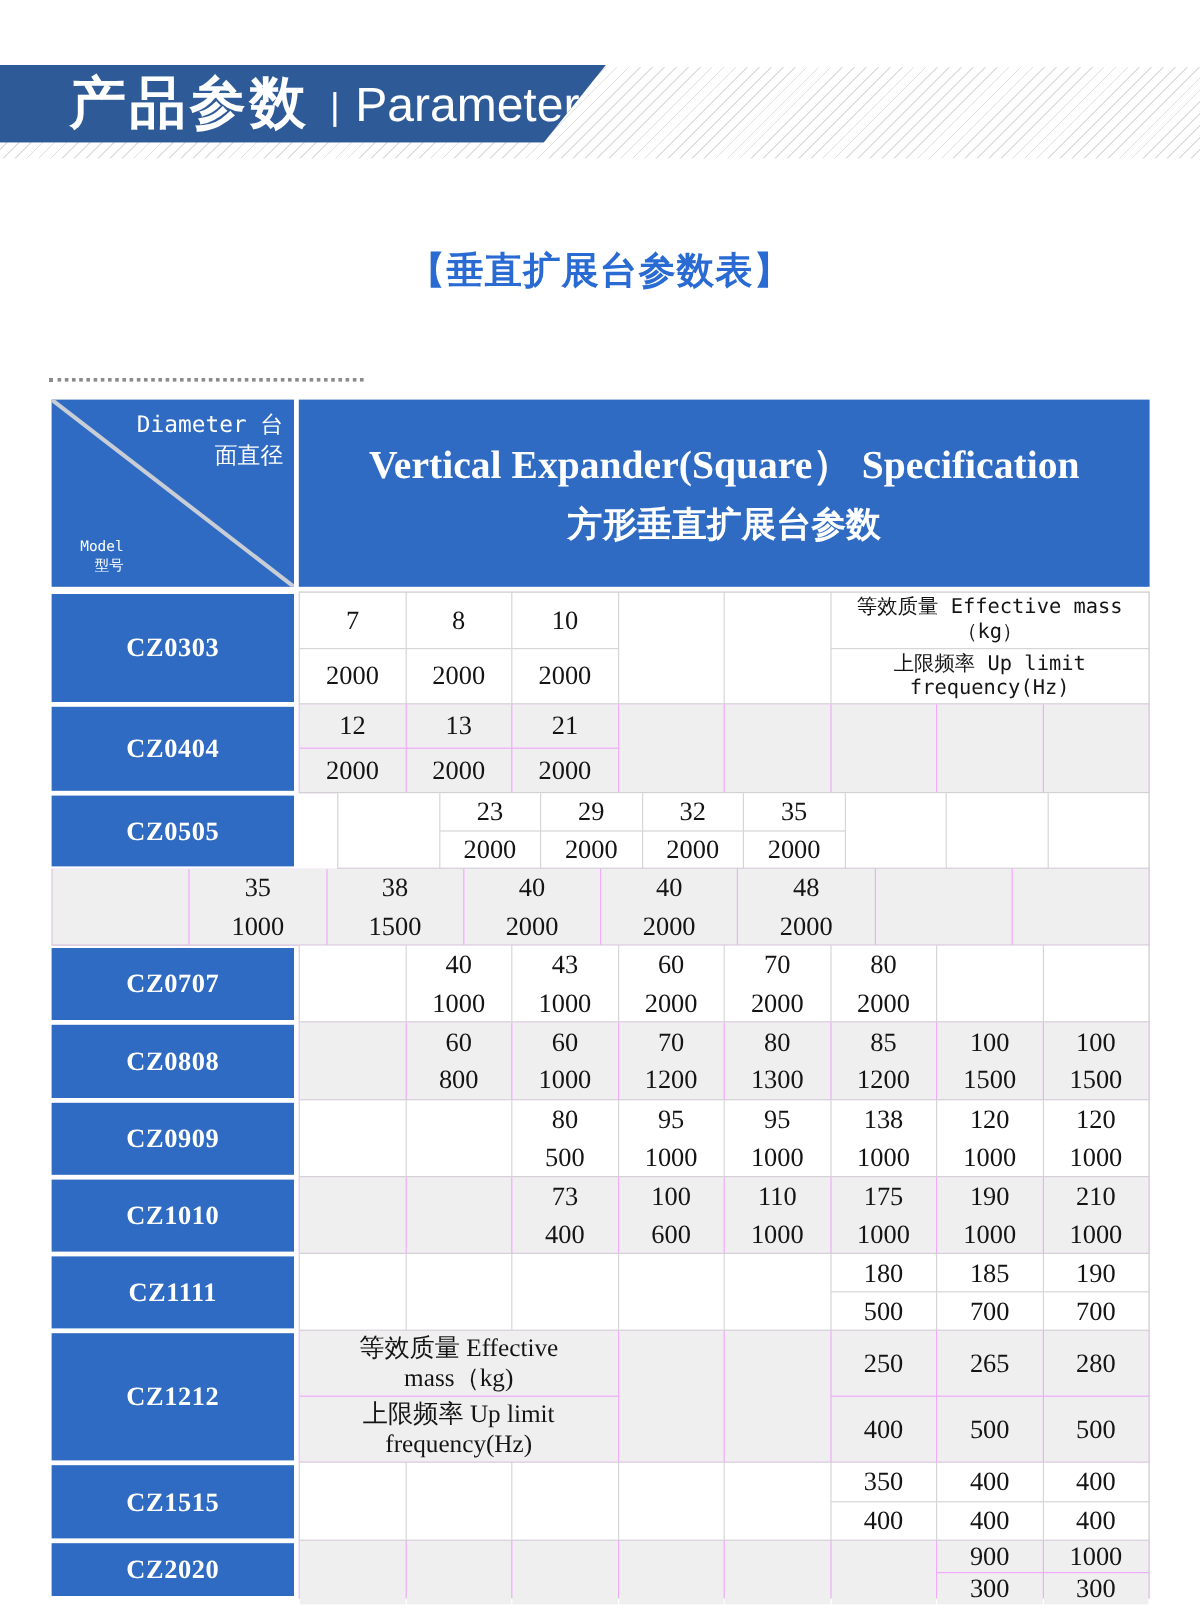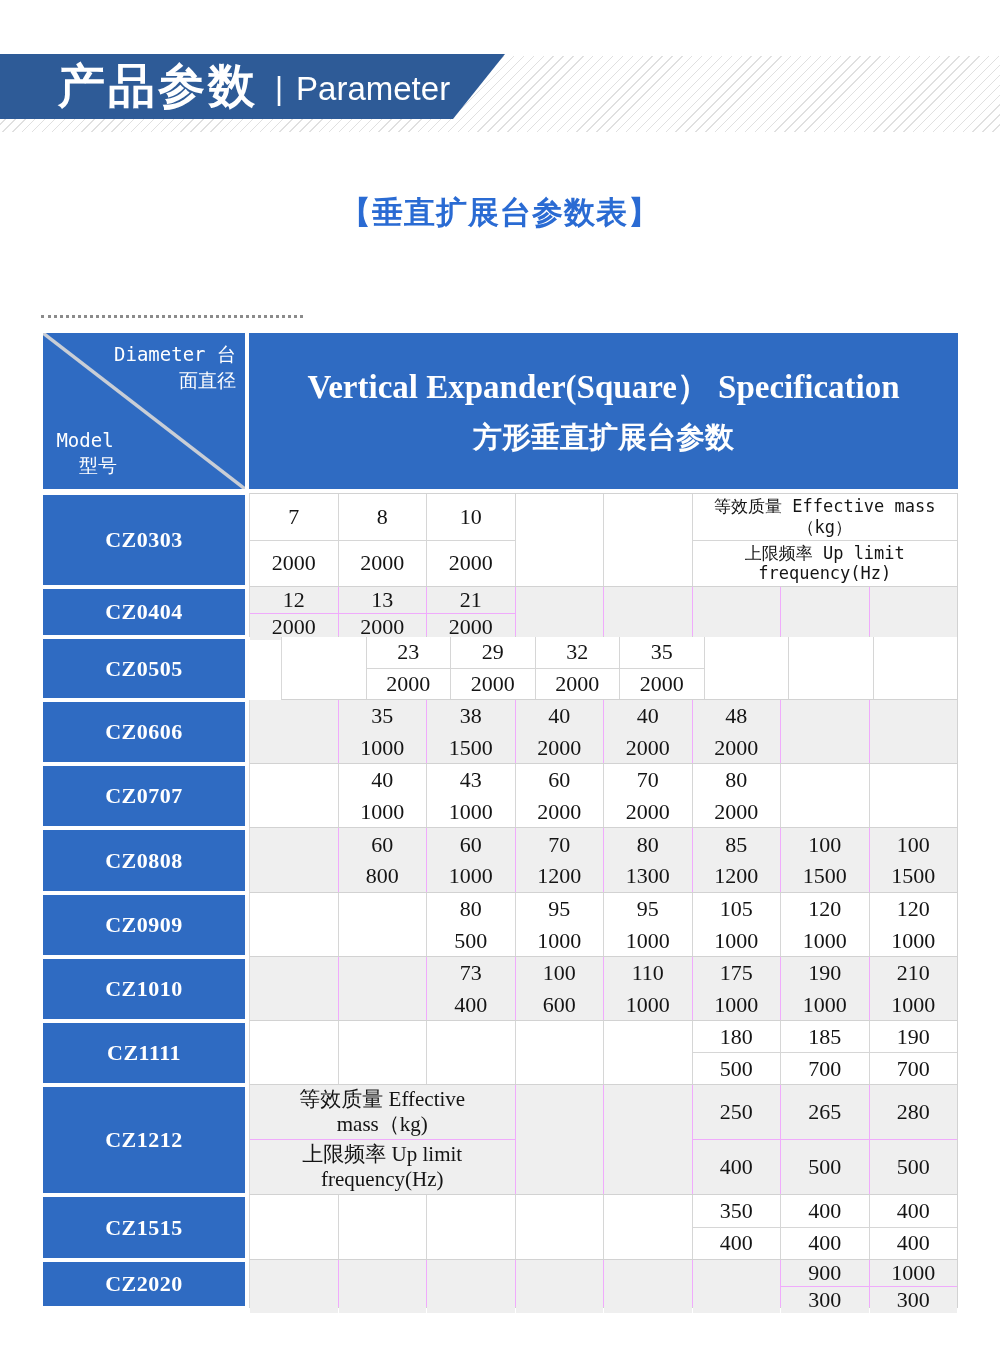--- a/index.html
+++ b/index.html
@@ -15,25 +15,25 @@
     background:repeating-linear-gradient(135deg, #ffffff 0 6px, #e0e0e0 6px 7px);
   }
   .banner {
     position:absolute; top:33px; left:0; width:505px; height:65px;
     background:#2e5b97;
     clip-path:polygon(0 0, 100% 0, calc(100% - 52px) 100%, 0 100%);
     display:flex; align-items:center; padding-left:58px; color:#ffffff;
   }
   .banner .zh { font-size:47px; font-weight:bold; letter-spacing:3px; }
   .banner .sep { font-size:31px; font-weight:400; margin:0 13px 0 17px; transform:translateY(2px); }
-  .banner .en { font-size:33px; font-weight:400; transform:translateY(2px); }
+  .banner .en { font-size:40px; font-weight:400; transform:translateY(2px); }
 
   
   .page-title {
-    position:absolute; top:171px; left:0; width:1000px; text-align:center;
+    position:absolute; top:184px; left:0; width:1000px; text-align:center;
     font-size:31px; font-weight:bold; color:#2a6bd3; letter-spacing:1px;
   }
   .section-label {
     position:absolute; top:255px; left:41px;
     font-size:26px; font-weight:600; color:#2a6bd3;
   }
   .dotted-line {
     position:absolute; top:294px; left:41px; width:262px; height:0;
     border-top:3px dotted #8b8b8b;
   }
@@ -43,21 +43,21 @@
     position:absolute; left:43px; top:312px; width:915px;
     font-family:"Liberation Serif", serif; color:#141414;
   }
   .thead { display:flex; height:156px; }
   .corner {
     position:relative; width:202px; margin-right:4px; background:#2f6bc2; color:#ffffff;
     font-family:"DejaVu Sans Mono", monospace;
   }
   .corner svg { position:absolute; inset:0; width:100%; height:100%; }
   .corner .diag-top { position:absolute; top:9px; right:9px; text-align:right; font-size:19px; line-height:1.35; }
-  .corner .diag-bottom { position:absolute; bottom:10px; left:10px; text-align:center; font-size:19px; line-height:1.35; }
+  .corner .diag-bottom { position:absolute; bottom:10px; left:10px; text-align:right; font-size:12px; line-height:1.35; }
   .corner .indent { display:block; padding-left:26px; }
   .thtitle {
     flex:1; background:#2f6bc2; color:#ffffff;
     display:flex; flex-direction:column; justify-content:center; align-items:center; gap:8px;
   }
   .thtitle .l1 { font-size:33px; font-weight:bold; font-family:"Liberation Serif", serif; }
   .thtitle .l2 { font-size:29px; font-weight:bold; font-family:"Liberation Sans", sans-serif; }
 
   .thead-gap { height:4px; }
 
@@ -135,21 +135,21 @@
               <div>（kg）</div>
             </div>
             <div class="cell lbl mono" style="grid-area: 2 / 6 / auto / span 3;">
               <div>上限频率 Up limit</div>
               <div>frequency(Hz)</div>
             </div>
             <div class="cell tall" style="grid-column: 4;"></div>
             <div class="cell tall" style="grid-column: 5;"></div>
           </div>
         </div>
-        <div class="trow dark" style="height: 50px;">
+        <div class="trow dark" style="height: 74px;">
           <div class="model-cell">CZ0404</div>
           <div class="grid">
             <div class="cell" style="grid-area: 1 / 1 / auto / span 1;">12</div>
             <div class="cell" style="grid-area: 2 / 1 / auto / span 1;">2000</div>
             <div class="cell" style="grid-area: 1 / 2 / auto / span 1;">13</div>
             <div class="cell" style="grid-area: 2 / 2 / auto / span 1;">2000</div>
             <div class="cell" style="grid-area: 1 / 3 / auto / span 1;">21</div>
             <div class="cell" style="grid-area: 2 / 3 / auto / span 1;">2000</div>
             <div class="cell tall" style="grid-column: 4;"></div>
             <div class="cell tall" style="grid-column: 5;"></div>
@@ -169,21 +169,20 @@
             <div class="cell" style="grid-area: 2 / 4 / auto / span 1;">2000</div>
             <div class="cell" style="grid-area: 1 / 5 / auto / span 1;">35</div>
             <div class="cell" style="grid-area: 2 / 5 / auto / span 1;">2000</div>
             <div class="cell tall" style="grid-column: 1;"></div>
             <div class="cell tall" style="grid-column: 6;"></div>
             <div class="cell tall" style="grid-column: 7;"></div>
             <div class="cell tall" style="grid-column: 8;"></div>
           </div>
         </div>
         <div class="trow dark" style="height: 64px;">
-          <div class="model-cell">CZ0606</div>
           <div class="grid">
             <div class="cell stack" style="grid-column: 2 / span 1;">
               <div>35</div>
               <div>1000</div>
             </div>
             <div class="cell stack" style="grid-column: 3 / span 1;">
               <div>38</div>
               <div>1500</div>
             </div>
             <div class="cell stack" style="grid-column: 4 / span 1;">
@@ -274,21 +273,21 @@
             </div>
             <div class="cell stack" style="grid-column: 4 / span 1;">
               <div>95</div>
               <div>1000</div>
             </div>
             <div class="cell stack" style="grid-column: 5 / span 1;">
               <div>95</div>
               <div>1000</div>
             </div>
             <div class="cell stack" style="grid-column: 6 / span 1;">
-              <div>105</div>
+              <div>138</div>
               <div>1000</div>
             </div>
             <div class="cell stack" style="grid-column: 7 / span 1;">
               <div>120</div>
               <div>1000</div>
             </div>
             <div class="cell stack" style="grid-column: 8 / span 1;">
               <div>120</div>
               <div>1000</div>
             </div>

